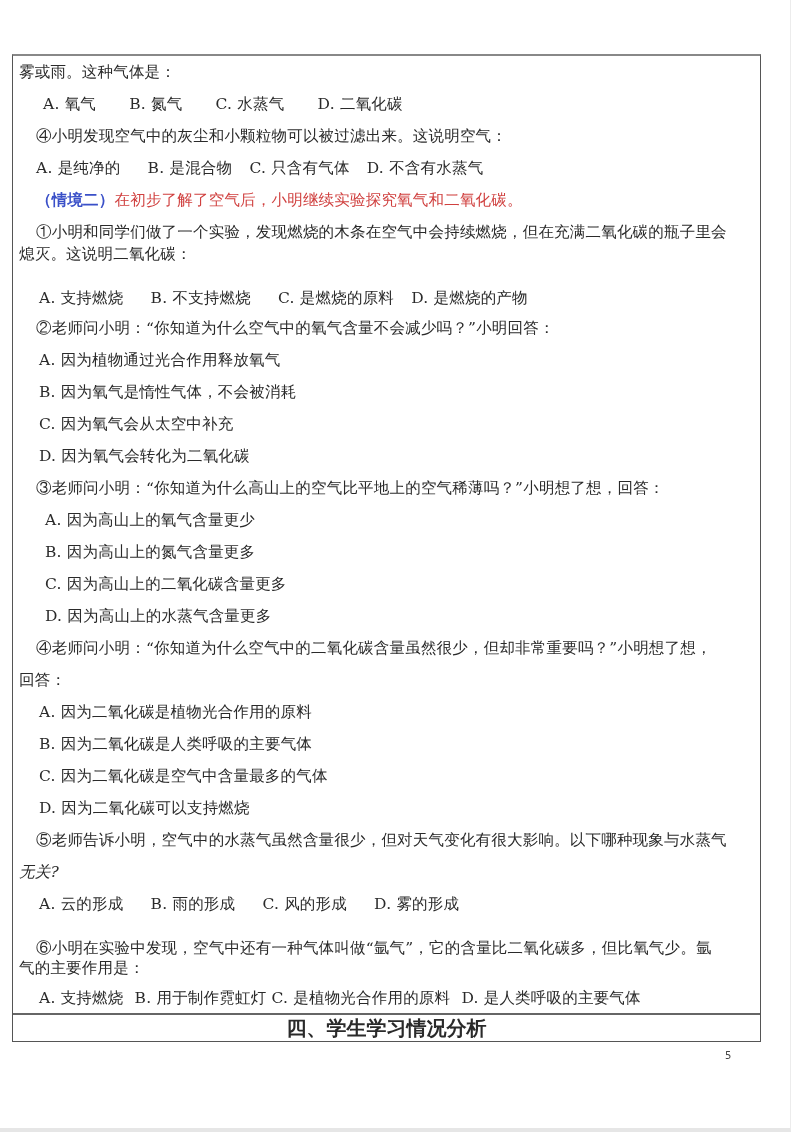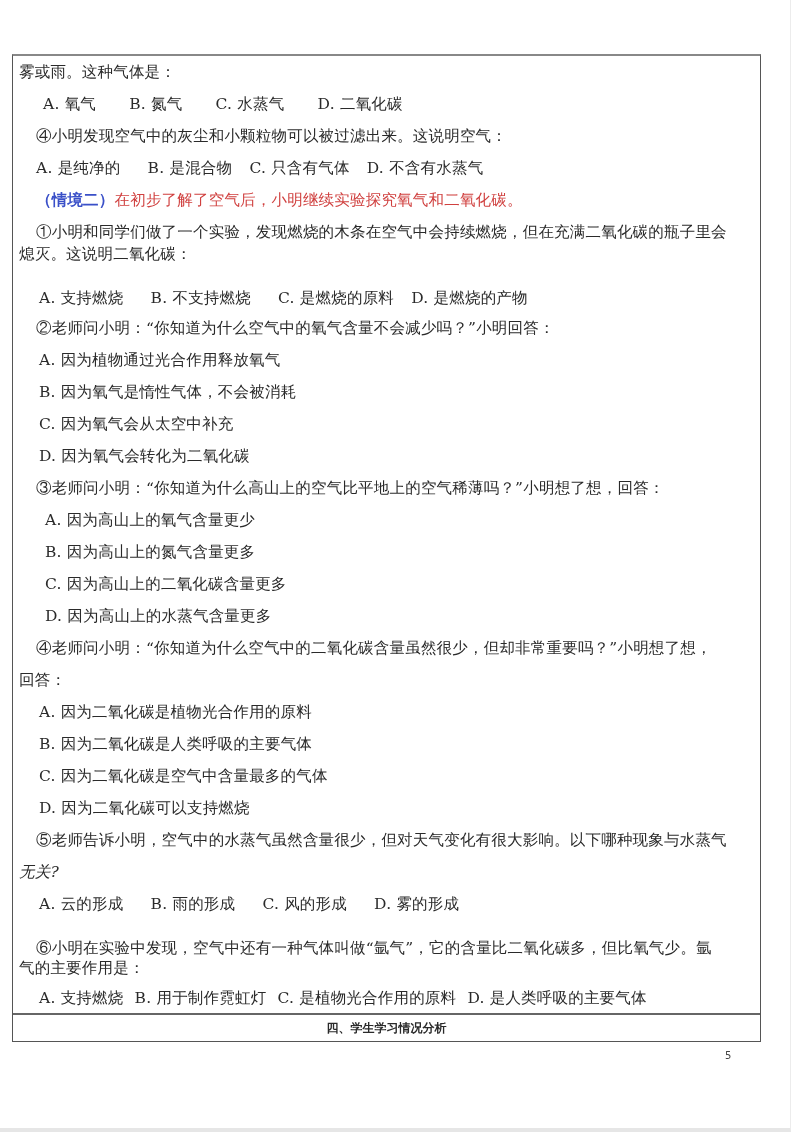--- a/index.html
+++ b/index.html
@@ -54,21 +54,21 @@
   .section-row {
     position: absolute;
     left: 0;
     top: 957px;
     width: 100%;
     height: 29px;
     border-top: 2px solid #666;
     box-sizing: border-box;
     text-align: center;
     font-weight: bold;
-    font-size: 12px;
+    font-size: 20px;
     line-height: 27px;
     color: #2a2a2a;
   }
   .page-num {
     position: absolute;
     left: 725px;
     top: 1050px;
     font-family: "DejaVu Sans", sans-serif;
     font-size: 10px;
     color: #444;
@@ -147,21 +147,21 @@
         <span class="opt">A. 云的形成</span>
         <span class="opt">B. 雨的形成</span>
         <span class="opt">C. 风的形成</span>
         <span>D. 雾的形成</span>
       </div>
 
       <div class="line" style="left:23px; top:870px;margin-top:12px;">⑥小明在实验中发现，空气中还有一种气体叫做“氩气”，它的含量比二氧化碳多，但比氧气少。氩</div>
       <div class="line" style="left:6px; top:902px;">气的主要作用是：</div>
       <div class="line" style="left:26px; top:932px;">
         <span style="margin-right:6px">A. 支持燃烧</span>
-        <span style="margin-right:6px">B. 用于制作霓虹灯</span>
+        <span style="">B. 用于制作霓虹灯</span>
         <span style="margin-right:6px">C. 是植物光合作用的原料</span>
         <span>D. 是人类呼吸的主要气体</span>
       </div>
     </div>
 
     <div class="section-row">
       <span>四、学生学习情况分析</span>
     </div>
   </div>
 

